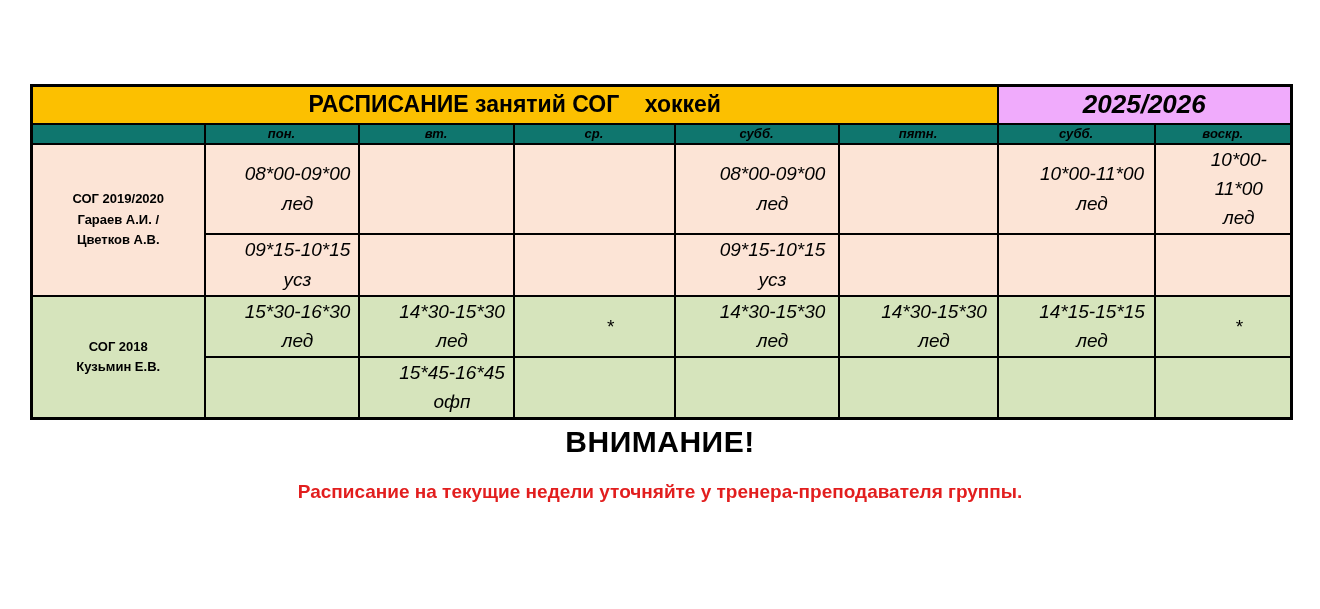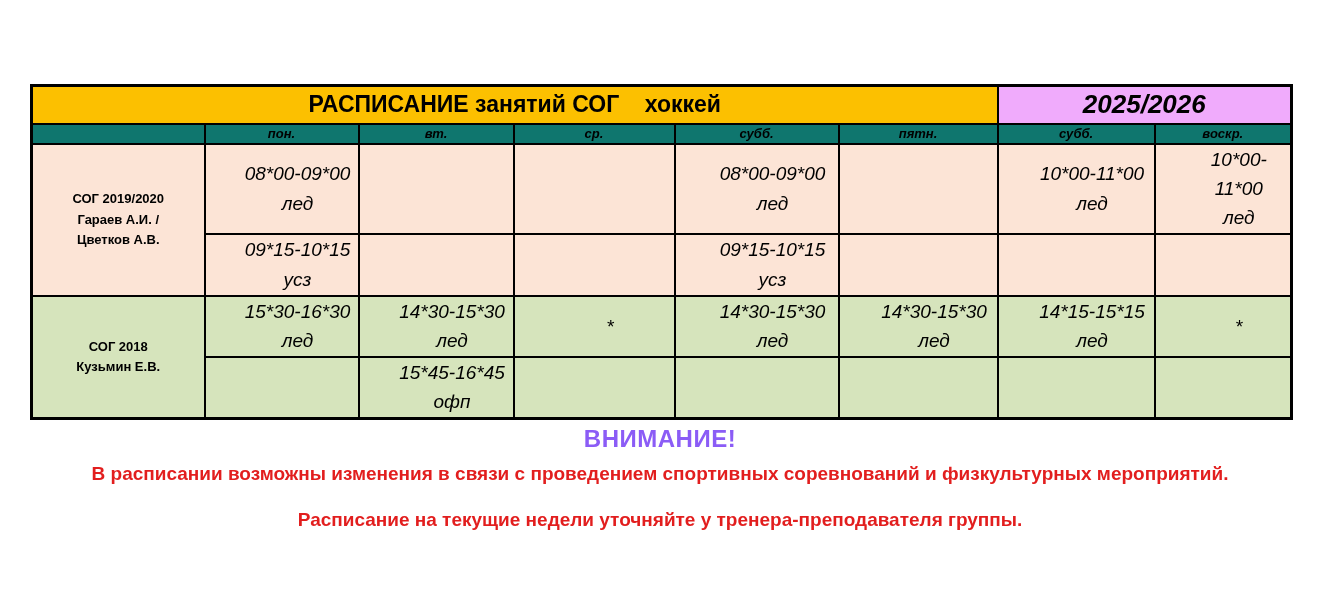--- a/index.html
+++ b/index.html
@@ -68,23 +68,23 @@
   td.slot {
     font-style: italic;
     font-size: 19px;
     line-height: 1.55;
   }
   td.slot .t, td.slot .v { display: block; padding-left: 32px; }
 
   
   .notice { text-align: center; margin-top: 7px; }
   .notice-heading {
-    color: #8b5cf6;
-    font-weight: bold;
-    font-size: 24px;
+    color: #000000;
+    font-weight: bold;
+    font-size: 30px;
     line-height: 1.0;
     margin: 6px 0 0 0;
     letter-spacing: 0.5px;
   }
   .notice-line {
     color: #E21E1E;
     font-weight: bold;
     font-size: 19px;
     line-height: 1.1;
     margin: 13px 0 0 0;
@@ -255,17 +255,16 @@
       <td class="g2 slot">
             <span class="t"></span>
             <span class="v"></span>
           </td>
     </tr>
   </tbody>
     </table>
 
   <div class="notice">
     <div class="notice-heading">ВНИМАНИЕ!</div>
-    <div class="notice-line">В расписании возможны изменения в связи с проведением спортивных соревнований и физкультурных мероприятий.</div>
     <div class="notice-line second">Расписание на текущие недели уточняйте у тренера-преподавателя группы.</div>
   </div>
 
 </div>
 
 </body></html>

